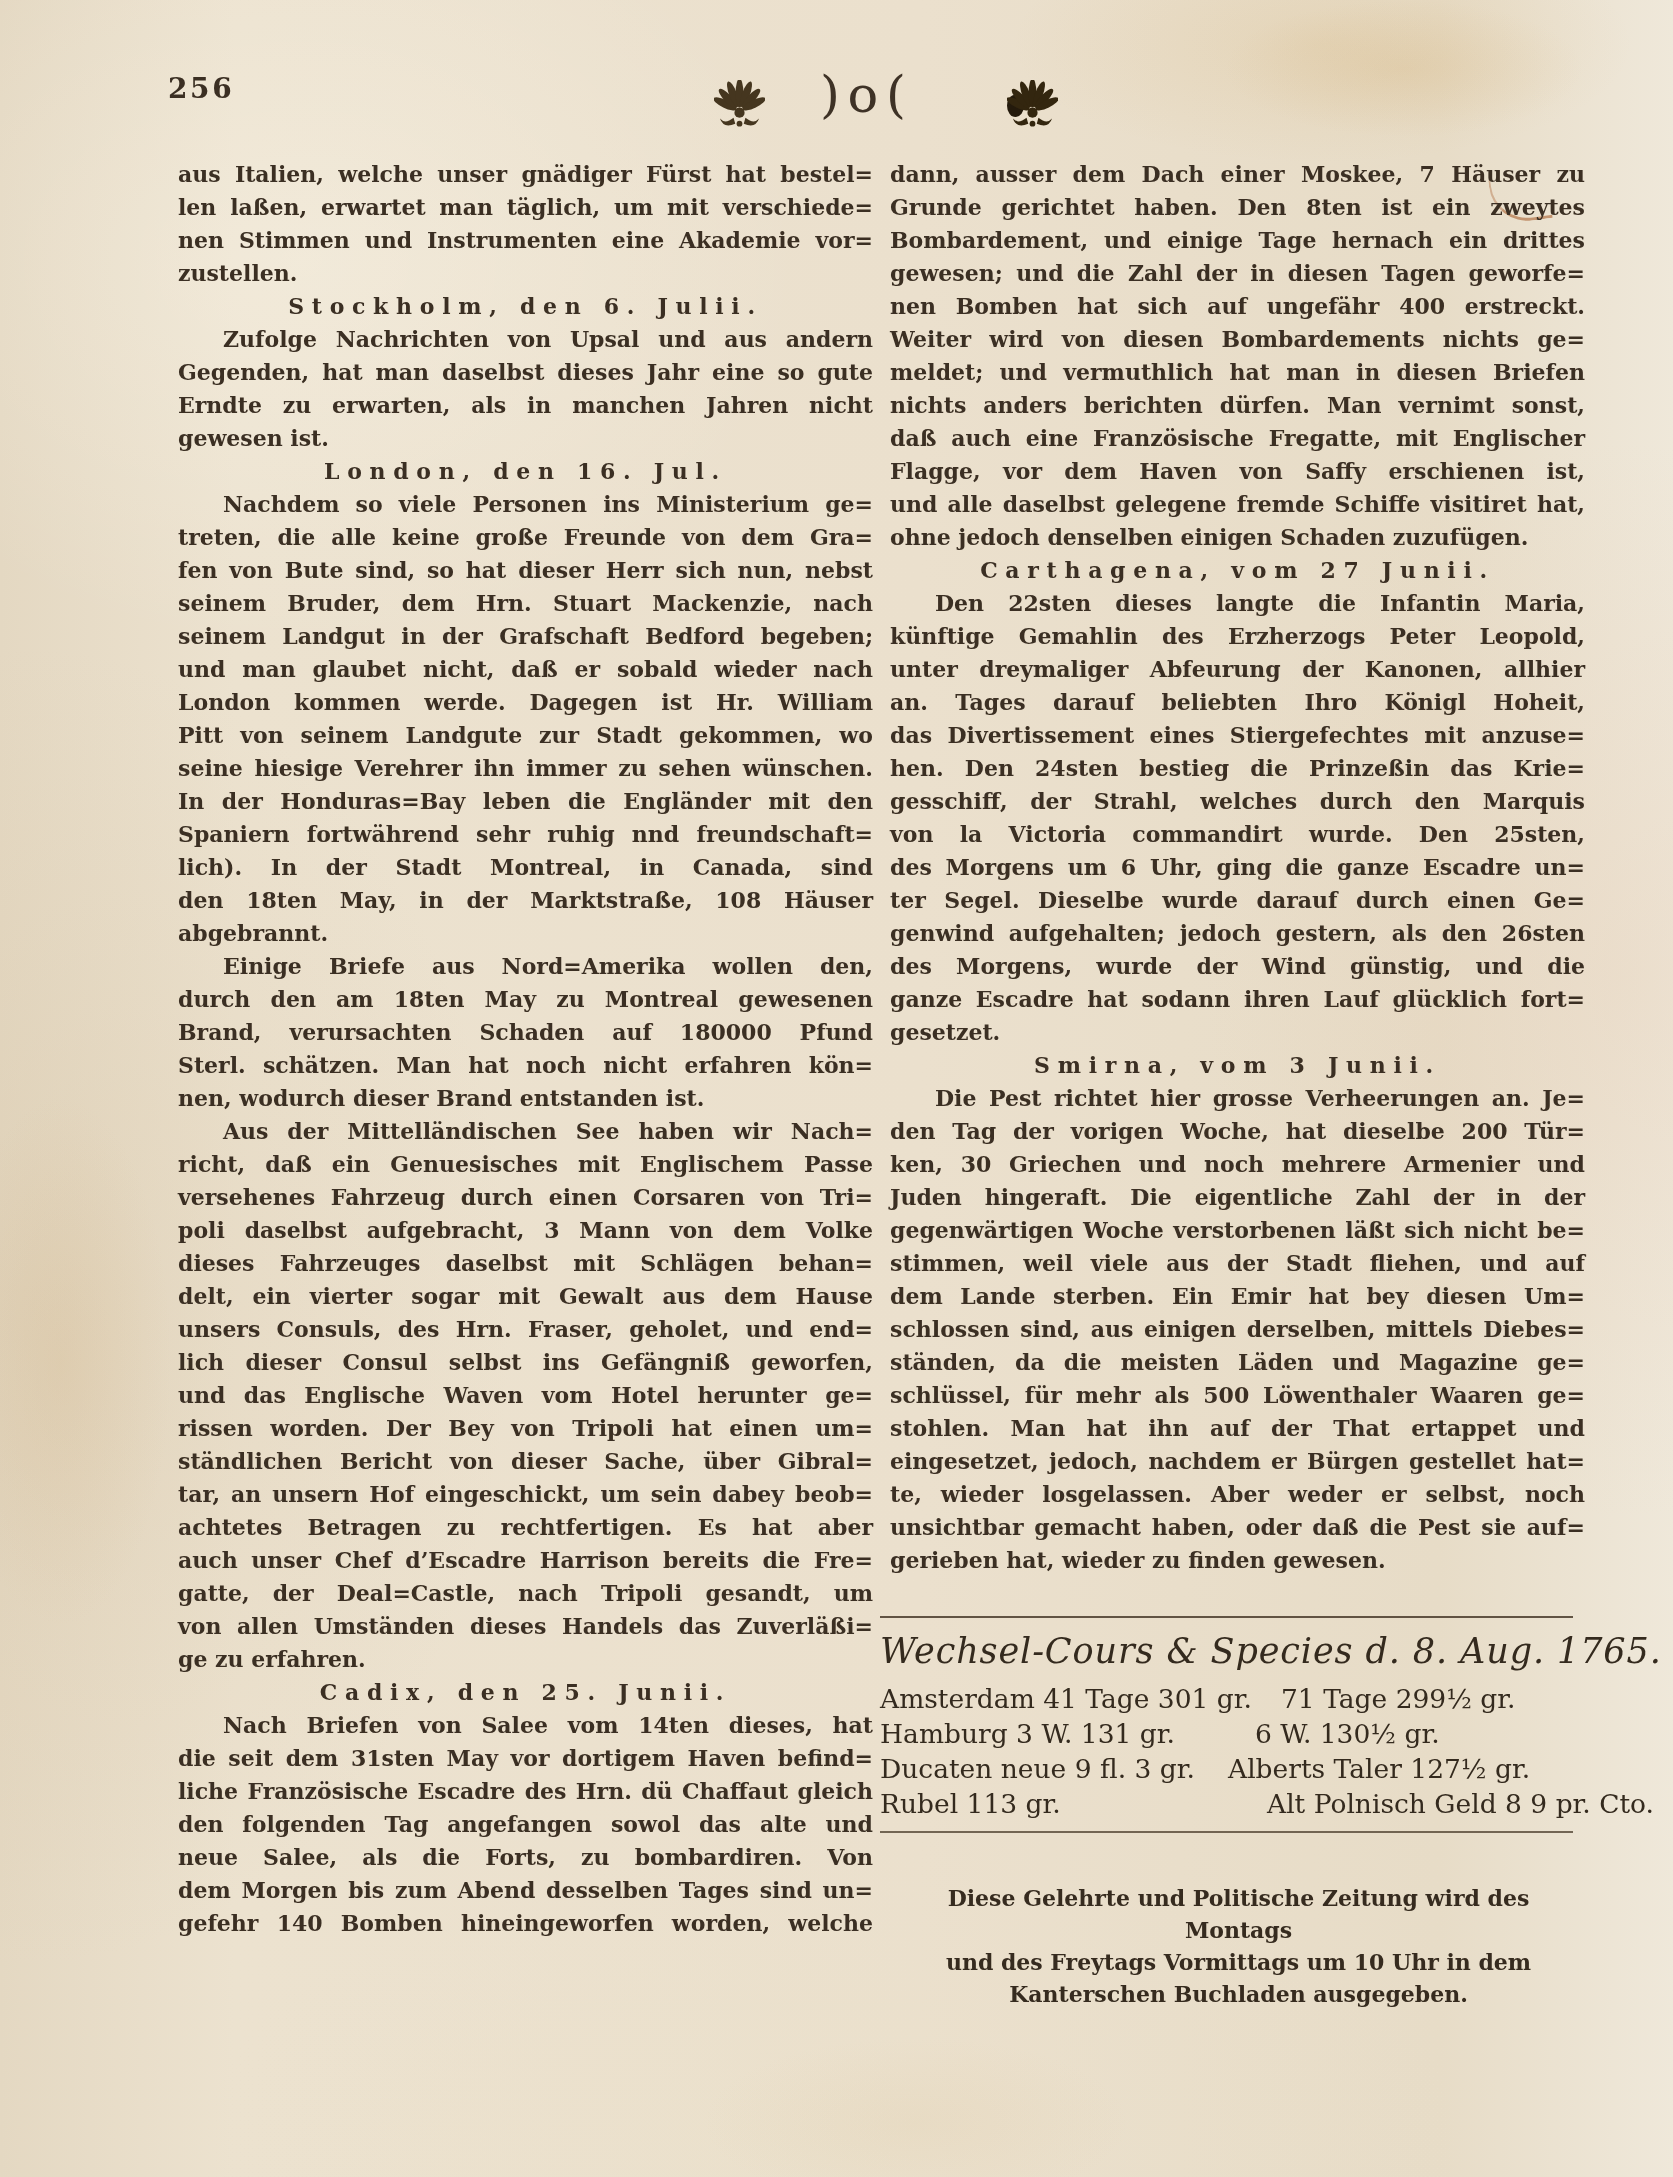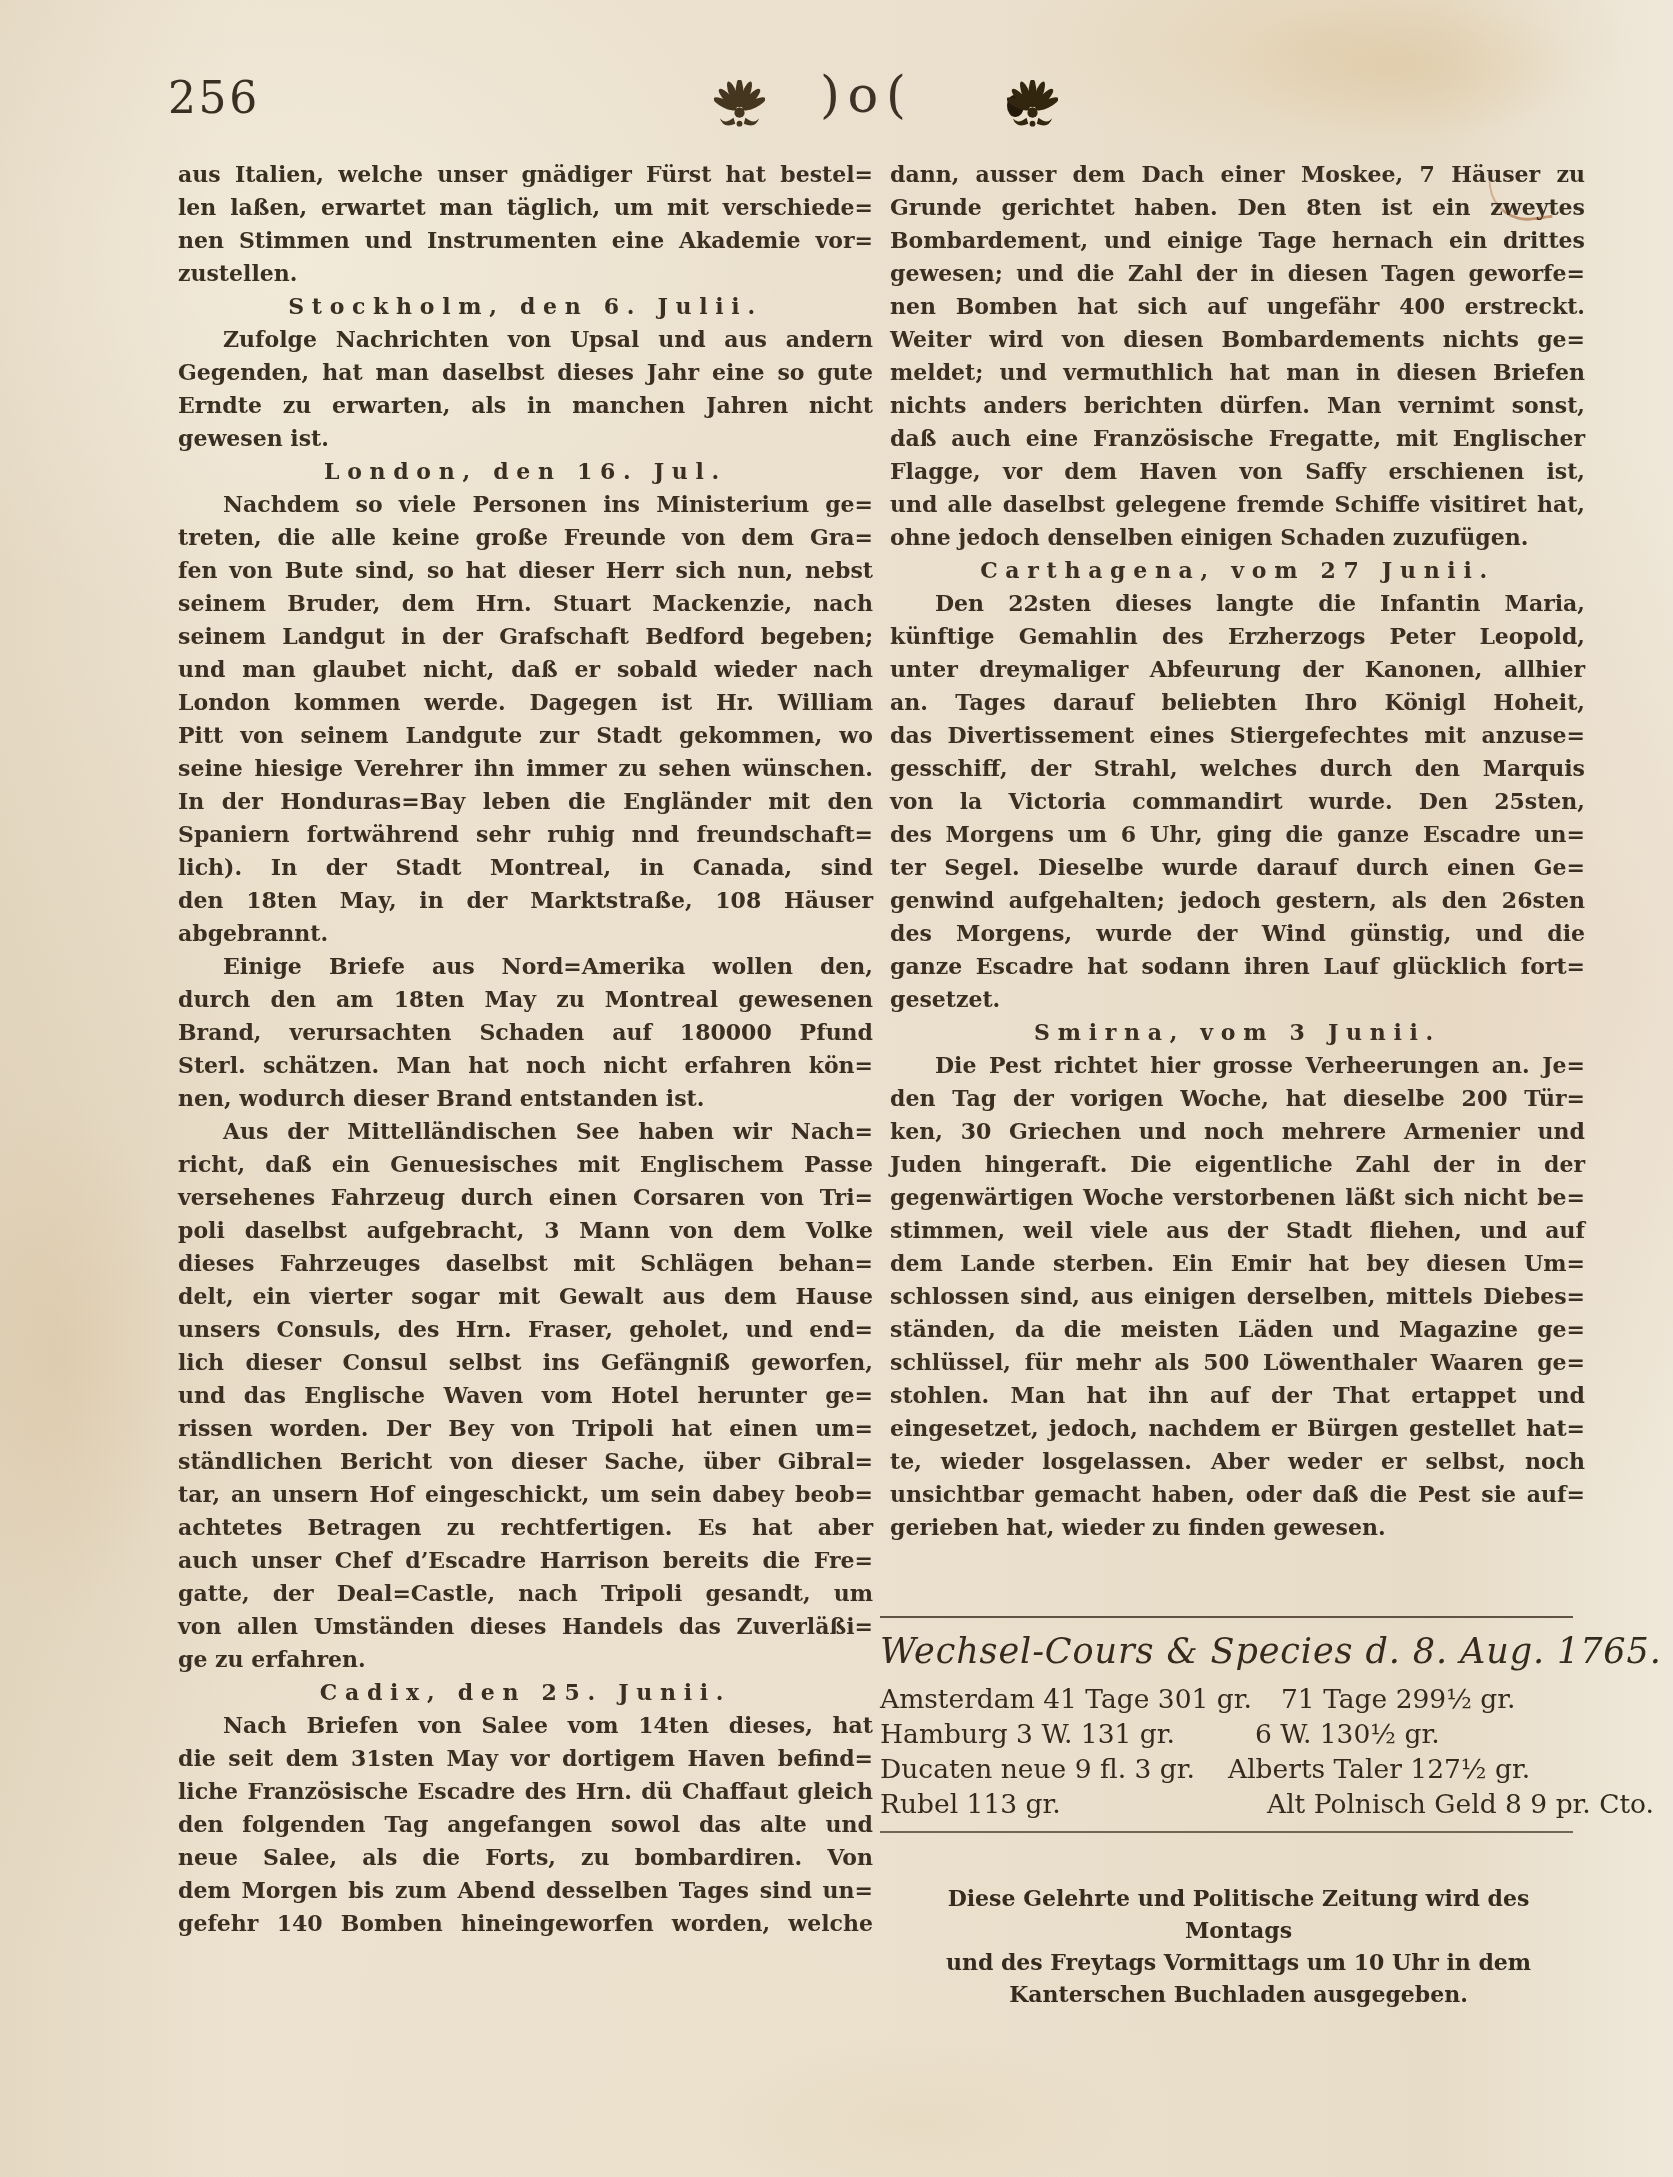--- a/index.html
+++ b/index.html
@@ -21,21 +21,21 @@
   .stain{position:absolute;pointer-events:none;}
   #stain-topright{left:1224px;top:0;width:360px;height:137px;border-radius:50%;
     background:radial-gradient(closest-side,rgba(198,150,74,0.14),transparent);}
   #stain-left{left:-51px;top:1096px;width:223px;height:531px;border-radius:50%;
     background:radial-gradient(closest-side,rgba(205,170,120,0.18),transparent);}
   #stain-bottom{left:702px;top:2037px;width:428px;height:171px;border-radius:50%;
     background:radial-gradient(closest-side,rgba(210,185,140,0.12),transparent);}
   #fiber-mark{left:1491px;top:176px;width:57px;height:43px;border:0;
     border-bottom:3.4px solid rgba(164,88,38,0.55);border-left:2.6px solid rgba(164,88,38,0.35);
     border-radius:0 0 0 39px;transform:rotate(-8deg);}
-  #pageno{position:absolute;left:168px;top:72px;font-size:44px;font-weight:normal;letter-spacing:2.6px;}
+  #pageno{position:absolute;left:168px;top:72px;font-size:28px;font-weight:bold;letter-spacing:2.6px;}
   .shell{position:absolute;top:80px;width:51px;height:50px;}
   #shell-left{left:714px;}
   #shell-right{left:1007px;}
   #printers-mark{position:absolute;left:820px;top:65px;font-size:51px;letter-spacing:7.7px;
     color:#3e3226;font-weight:normal;}
   .col{position:absolute;top:158px;width:695px;font-size:22px;line-height:33px;font-weight:bold;}
   #col-left{left:178px;}
   #col-right{left:890px;}
   .line{height:33px;}
   .line.just{text-align:justify;text-align-last:justify;}
@@ -176,20 +176,21 @@
       <div class="line just">daß auch eine Französische Fregatte, mit Englischer</div>
       <div class="line just">Flagge, vor dem Haven von Saffy erschienen ist,</div>
       <div class="line just">und alle daselbst gelegene fremde Schiffe visitiret hat,</div>
       <div class="line plain">ohne jedoch denselben einigen Schaden zuzufügen.</div>
       <div class="line head">Carthagena, vom 27 Junii.</div>
       <div class="line just first">Den 22sten dieses langte die Infantin Maria,</div>
       <div class="line just">künftige Gemahlin des Erzherzogs Peter Leopold,</div>
       <div class="line just">unter dreymaliger Abfeurung der Kanonen, allhier</div>
       <div class="line just">an.  Tages darauf beliebten Ihro Königl Hoheit,</div>
       <div class="line just">das Divertissement eines Stiergefechtes mit anzuse=</div>
+      <div class="line just">hen.  Den 24sten bestieg die Prinzeßin das Krie=</div>
       <div class="line just">gesschiff, der Strahl, welches durch den Marquis</div>
       <div class="line just">von la Victoria commandirt wurde.  Den 25sten,</div>
       <div class="line just">des Morgens um 6 Uhr, ging die ganze Escadre un=</div>
       <div class="line just">ter Segel.  Dieselbe wurde darauf durch einen Ge=</div>
       <div class="line just">genwind aufgehalten; jedoch gestern, als den 26sten</div>
       <div class="line just">des Morgens, wurde der Wind günstig, und die</div>
       <div class="line just">ganze Escadre hat sodann ihren Lauf glücklich fort=</div>
       <div class="line plain">gesetzet.</div>
       <div class="line head">Smirna, vom 3 Junii.</div>
       <div class="line just first">Die Pest richtet hier grosse Verheerungen an. Je=</div>

